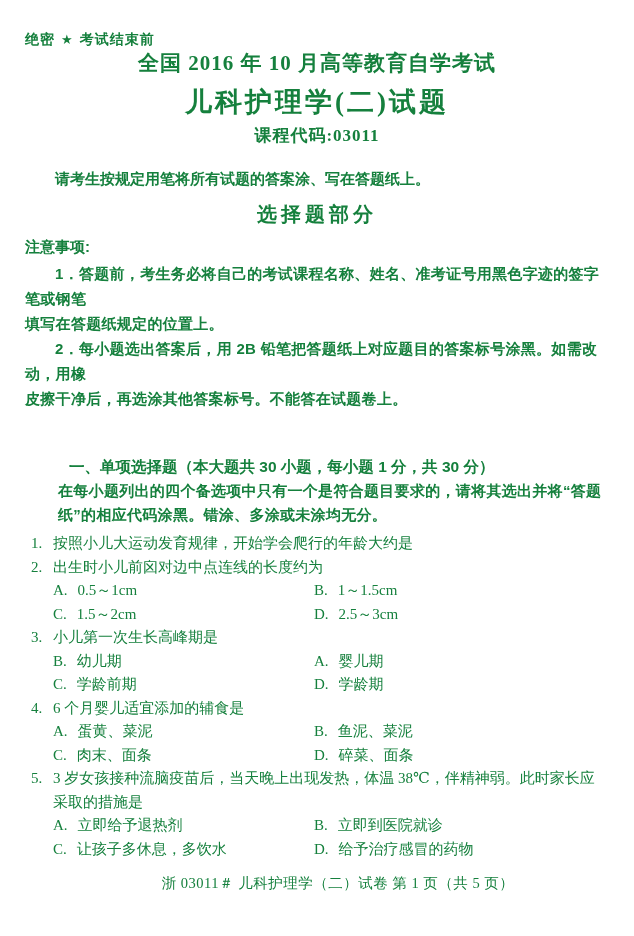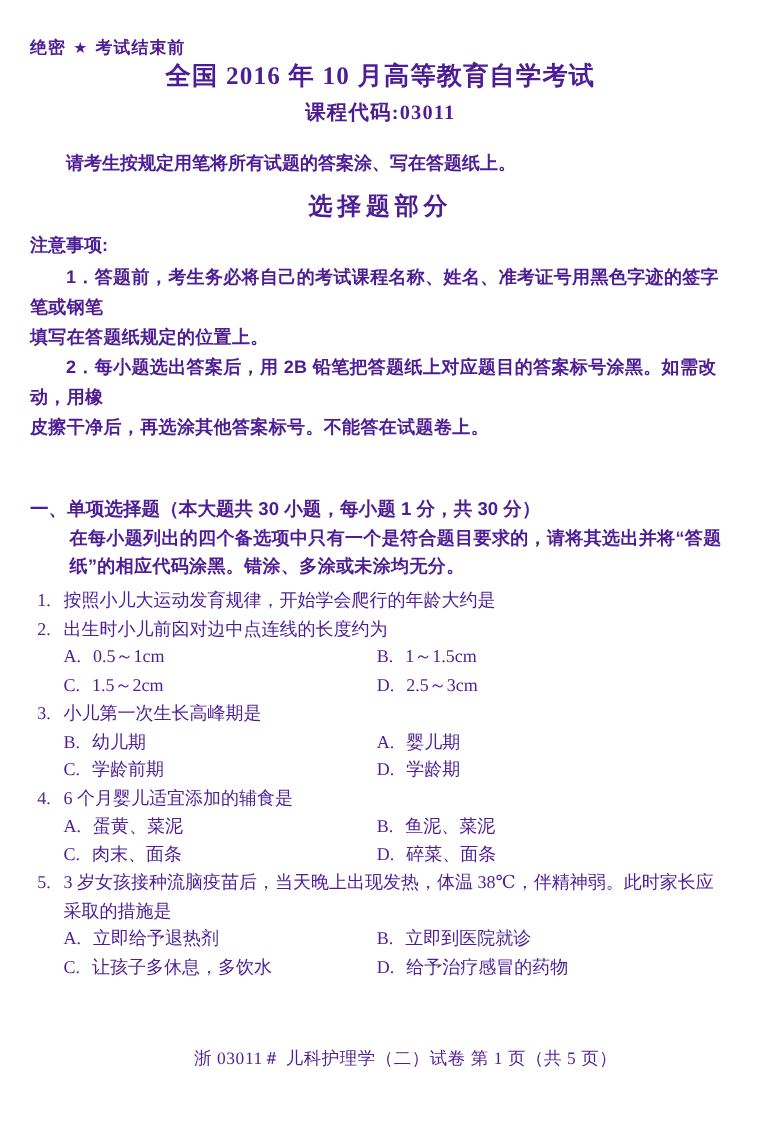--- a/index.html
+++ b/index.html
@@ -1,21 +1,21 @@
 <!DOCTYPE html>
 <html><head>
 <meta charset="utf-8">
 <style>
   html,body{margin:0;padding:0;background:#ffffff;}
   .page{
     position:relative;
     width:634px;height:936px;
     box-sizing:border-box;
     background:#ffffff;
-    color:#4c1d95;
+    color:#15803d;
     font-family:"Liberation Serif","DejaVu Serif",serif;
     padding:30px 25px 0 25px;
     overflow:hidden;
   }
   
   .classification{
     font-family:"Liberation Sans","DejaVu Sans",sans-serif;
     font-size:14px;font-weight:bold;line-height:19px;
     letter-spacing:1px;
   }
@@ -51,20 +51,21 @@
   .note-line{
     font-size:15px;font-weight:bold;line-height:25px;
     font-family:"Liberation Sans","DejaVu Sans",sans-serif;
     letter-spacing:0.3px;
   }
   .note-line.indent{text-indent:2em;}
   
   .section-heading{
     font-size:15.5px;font-weight:bold;line-height:24px;margin-top:44px;
     font-family:"Liberation Sans","DejaVu Sans",sans-serif;
+    margin-left:44px;
   }
   .section-instructions{font-family:"Liberation Sans","DejaVu Sans",sans-serif;}
   .sub-line{
     font-size:15px;font-weight:bold;line-height:24px;
     padding-left:33px;letter-spacing:0.3px;
   }
   
   .question-list{margin-top:5px;}
   .question{line-height:23.5px;font-size:15px;}
   .q-row{display:flex;align-items:flex-start;}
@@ -91,20 +92,21 @@
 <body>
 
 <div class="page">
 
   <div class="classification">
     <span>绝密</span><span class="star">★</span><span>考试结束前</span>
   </div>
 
   <div class="exam-title">全国 2016 年 10 月高等教育自学考试</div>
 
+  <div class="paper-title">儿科护理学(二)试题</div>
 
   <div class="course-code">课程代码:03011</div>
 
   <div class="instruction">请考生按规定用笔将所有试题的答案涂、写在答题纸上。</div>
 
   <div class="section-part">选择题部分</div>
 
   <div class="notes-title">注意事项:</div>
 
   <div class="notes">

